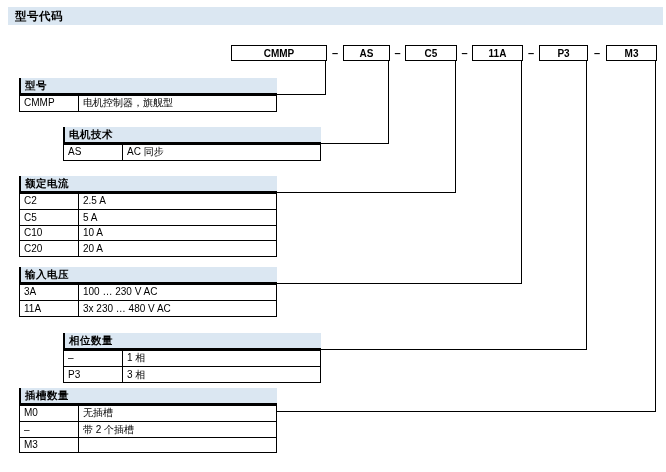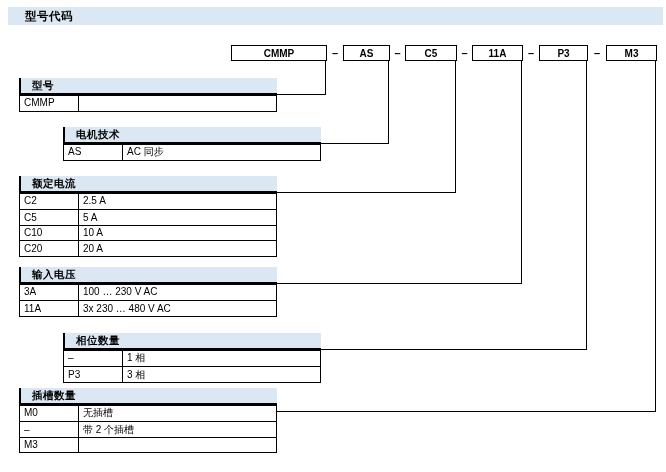--- a/index.html
+++ b/index.html
@@ -4,41 +4,41 @@
 <style>
   html,body { margin:0; padding:0; background:#ffffff; }
   .page {
     position:relative; width:666px; height:472px; background:#ffffff;
     font-family:"Liberation Sans","DejaVu Sans",sans-serif; color:#000;
     overflow:hidden;
   }
   .topbar {
     position:absolute; left:8px; top:7px; width:655px; height:18px;
     background:var(--hdr-bg); box-sizing:border-box;
-    font-size:11.5px; font-weight:bold; line-height:18px; padding-left:17px;
+    font-size:11.5px; font-weight:bold; line-height:18px; padding-left:7px;
     letter-spacing:0.5px;
   }
   .code-box {
     position:absolute; top:45px; height:16px; box-sizing:border-box;
     border:1.4px solid #000; background:#fff;
     display:flex; align-items:center; justify-content:center;
     font-size:10px; font-weight:600;
   }
   .dash {
     position:absolute; top:45px; height:16px;
     display:flex; align-items:center; justify-content:center;
     font-size:11px; font-weight:bold;
   }
   .vline { position:absolute; width:1.4px; background:#000; }
   .hline { position:absolute; height:1.4px; background:#000; }
   .ctable { position:absolute; left:19px; width:258px; }
   .thead {
     height:15px; background:var(--hdr-bg);
     border-left:2.4px solid #000; box-sizing:border-box;
-    font-size:10.5px; font-weight:bold; line-height:15px; padding-left:11px;
+    font-size:10.5px; font-weight:bold; line-height:15px; padding-left:4px;
     letter-spacing:0.5px;
   }
   .thead-underline { height:2.6px; background:#000; }
   .rows { border:1.2px solid #000; border-top:none; box-sizing:border-box; }
   .row { display:flex; height:15.6px; box-sizing:border-box; border-top:1.2px solid #000; }
   .row:first-child { border-top:none; }
   .cell { font-size:10px; line-height:14px; padding:0.5px 0 0 4px; box-sizing:border-box; overflow:hidden; white-space:nowrap; }
   .cell-code { width:59px; border-right:1.2px solid #000; }
   .cell-desc { flex:1; }
 </style>
@@ -76,20 +76,21 @@
       <div class="vline" style="left: 655px; top: 60.5px; height: 351.9px;"></div>
       <div class="hline" style="left: 276px; top: 411px; width: 380.4px;"></div>
     </div>
   <div id="tables">
       <div class="ctable" style="top: 78px;">
         <div class="thead">型号</div>
         <div class="thead-underline"></div>
         <div class="rows">
           <div class="row">
             <div class="cell cell-code">CMMP</div>
+            <div class="cell cell-desc">电机控制器，旗舰型</div>
           </div>
         </div>
       </div>
       <div class="ctable" style="top: 127px; margin-left: 44px;">
         <div class="thead">电机技术</div>
         <div class="thead-underline"></div>
         <div class="rows">
           <div class="row">
             <div class="cell cell-code">AS</div>
             <div class="cell cell-desc">AC 同步</div>

